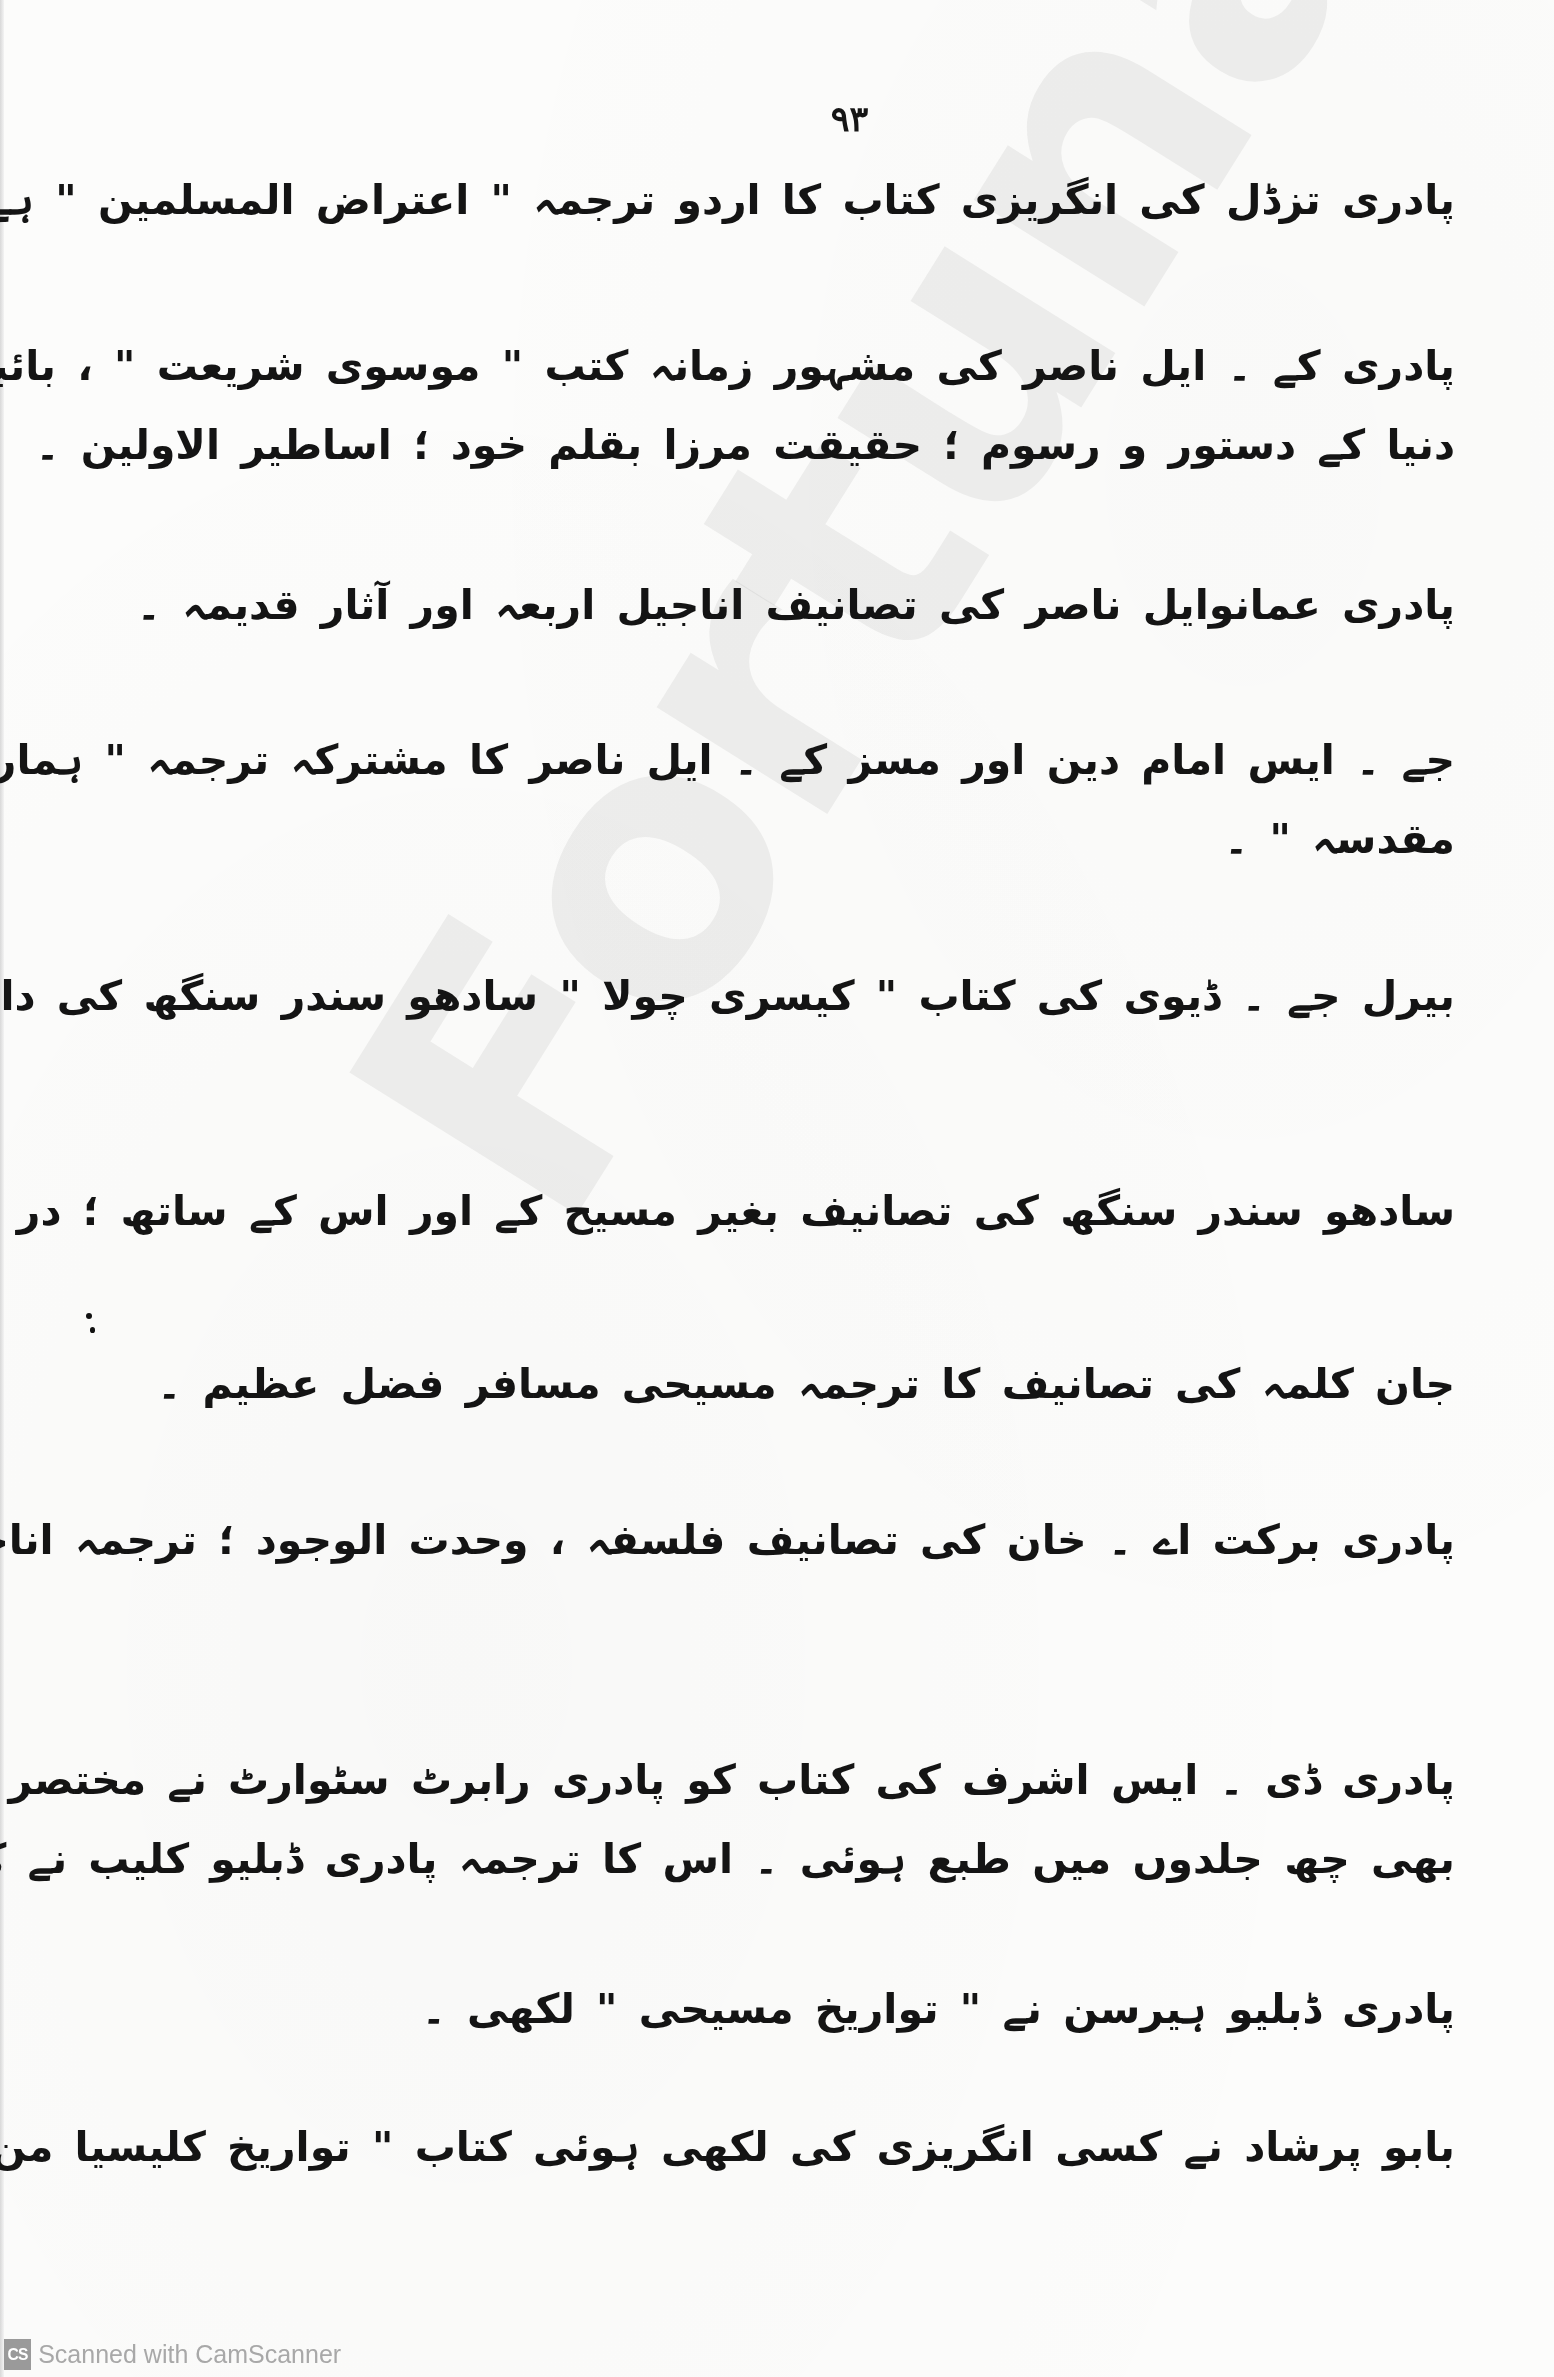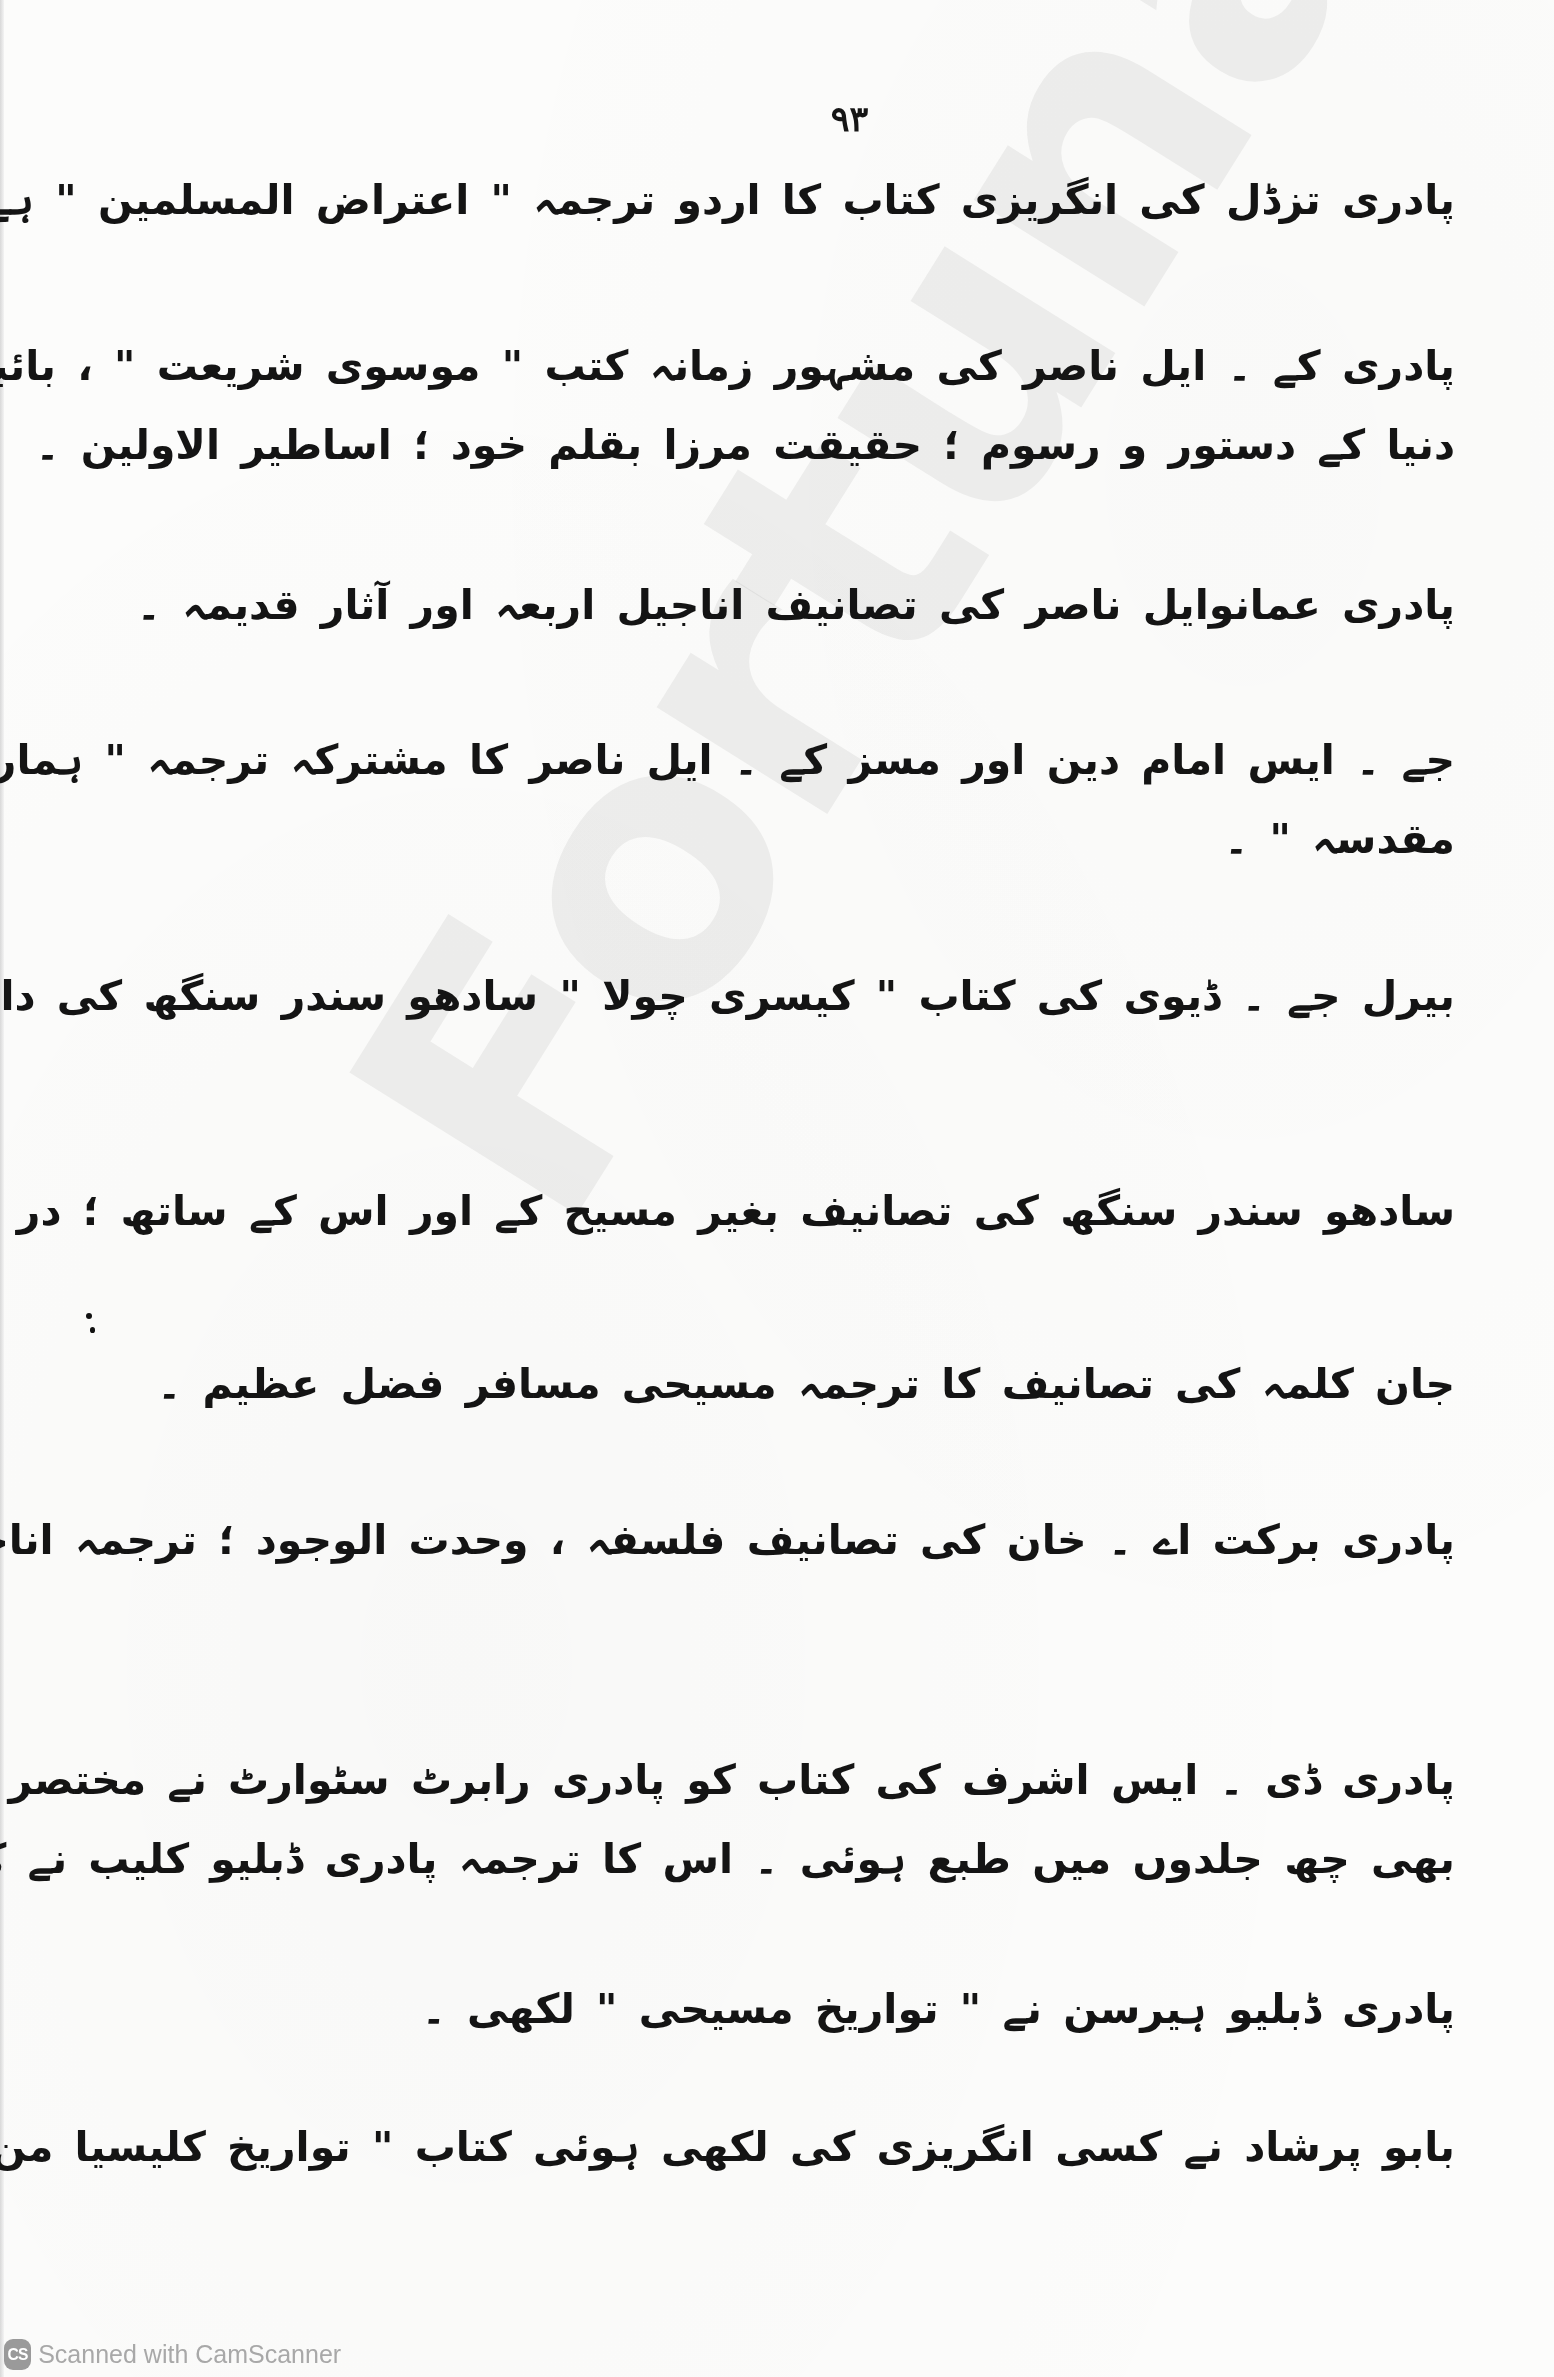--- a/index.html
+++ b/index.html
@@ -104,21 +104,21 @@
       left: 4.2px;
       top: 2336px;
       height: 37px;
       display: flex;
       align-items: center;
       gap: 7px;
     }
     .cs-logo {
       width: 27px;
       height: 31px;
-      border-radius: 9px;
+      border-radius: 0;
       background: #9a9a9a;
       color: #fff;
       font-family: "Liberation Sans", sans-serif;
       font-weight: bold;
       font-size: 15.6px;
       display: flex;
       align-items: center;
       justify-content: center;
       letter-spacing: -0.7px;
     }

